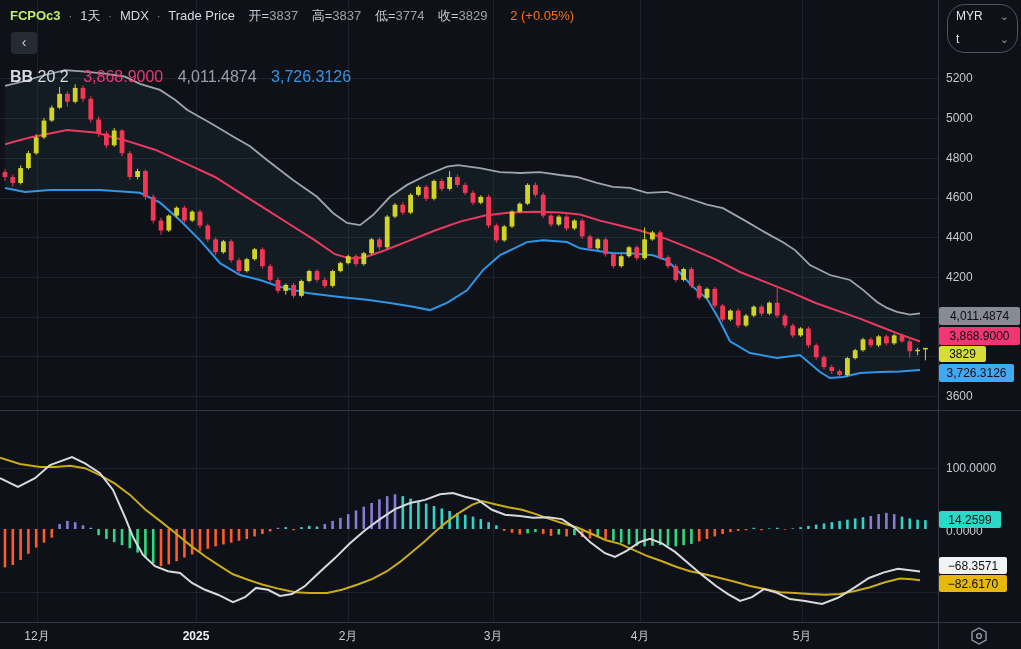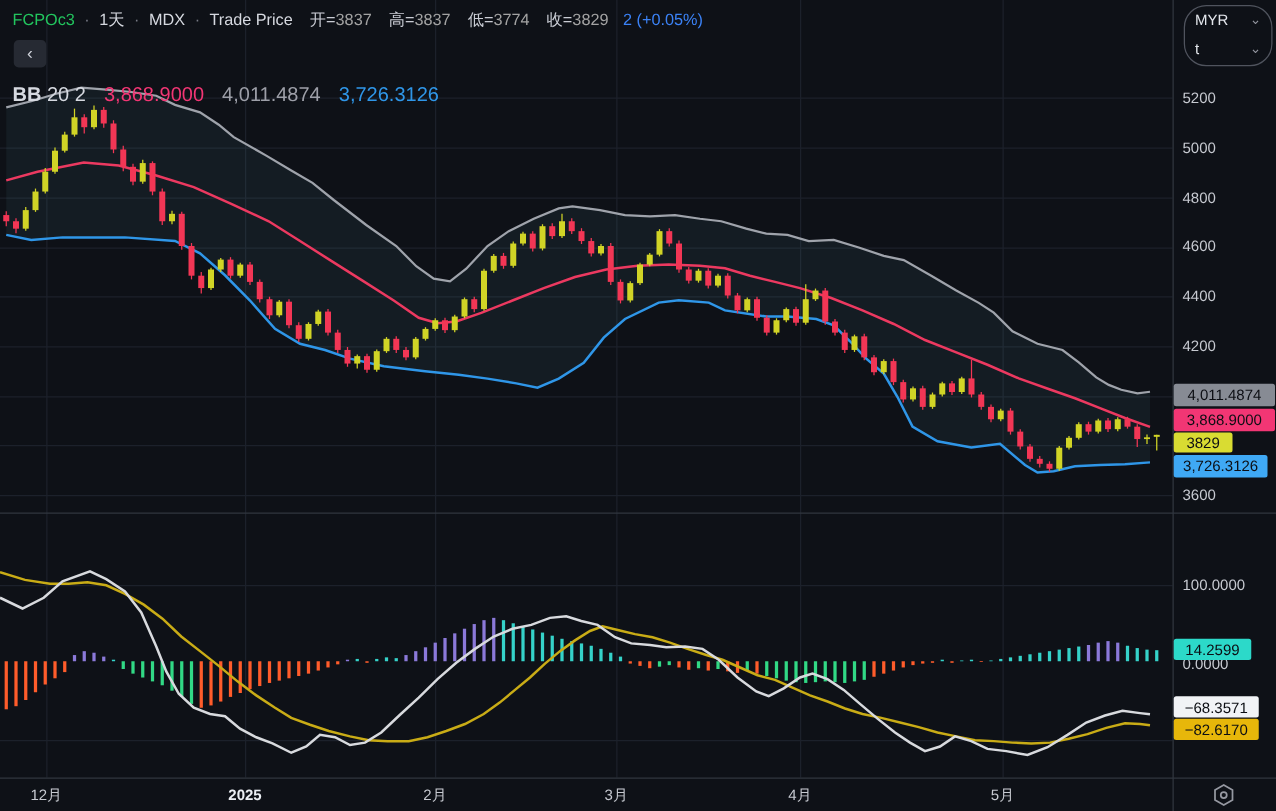--- a/index.html
+++ b/index.html
@@ -1,25 +1,25 @@
 <!DOCTYPE html>
 <html><head>
 <meta charset="utf-8">
 <style>
   html,body{margin:0;padding:0;background:#000;}
   #app{position:relative;width:1021px;height:649px;background:#0e1117;overflow:hidden;
        font-family:"Liberation Sans",sans-serif;-webkit-font-smoothing:antialiased;}
   #chart-svg{position:absolute;left:0;top:0;z-index:0;}
   .overlay{position:absolute;z-index:2;white-space:nowrap;}
   #header-row{left:10px;top:7px;font-size:13px;color:#d6d9e0;}
-  #header-row .sym{font-weight:normal;color:#22c55e;}
+  #header-row .sym{font-weight:bold;color:#bef264;}
   #header-row .dim{color:#787b86;padding:0 4px;}
   #header-row .lbl{color:#c9ccd4;margin-left:10px;}
   #header-row .val{color:#a3a3a3;}
-  #header-row .chg{color:#3b82f6;margin-left:8px;}
+  #header-row .chg{color:#f97316;margin-left:19px;}
   #back-btn{left:11px;top:32px;width:26px;height:22px;background:#262a33;border-radius:4px;
             color:#d1d4dc;font-size:14px;line-height:21px;text-align:center;cursor:pointer;z-index:2;}
   #bb-row{left:10px;top:68px;font-size:16px;color:#d6d9e0;}
   #bb-row .b{font-weight:bold;}
   #bb-row .v1{color:#f23674;margin-left:10px;}
   #bb-row .v2{color:#9d9fa8;margin-left:10px;}
   #bb-row .v3{color:#2f96e8;margin-left:10px;}
   #macd-row{left:10px;top:421px;font-size:12px;color:#d6d9e0;}
   #macd-row .v1{color:#2cd9c9;margin-left:10px;}
   #macd-row .v2{color:#e6e9ef;margin-left:8px;}

